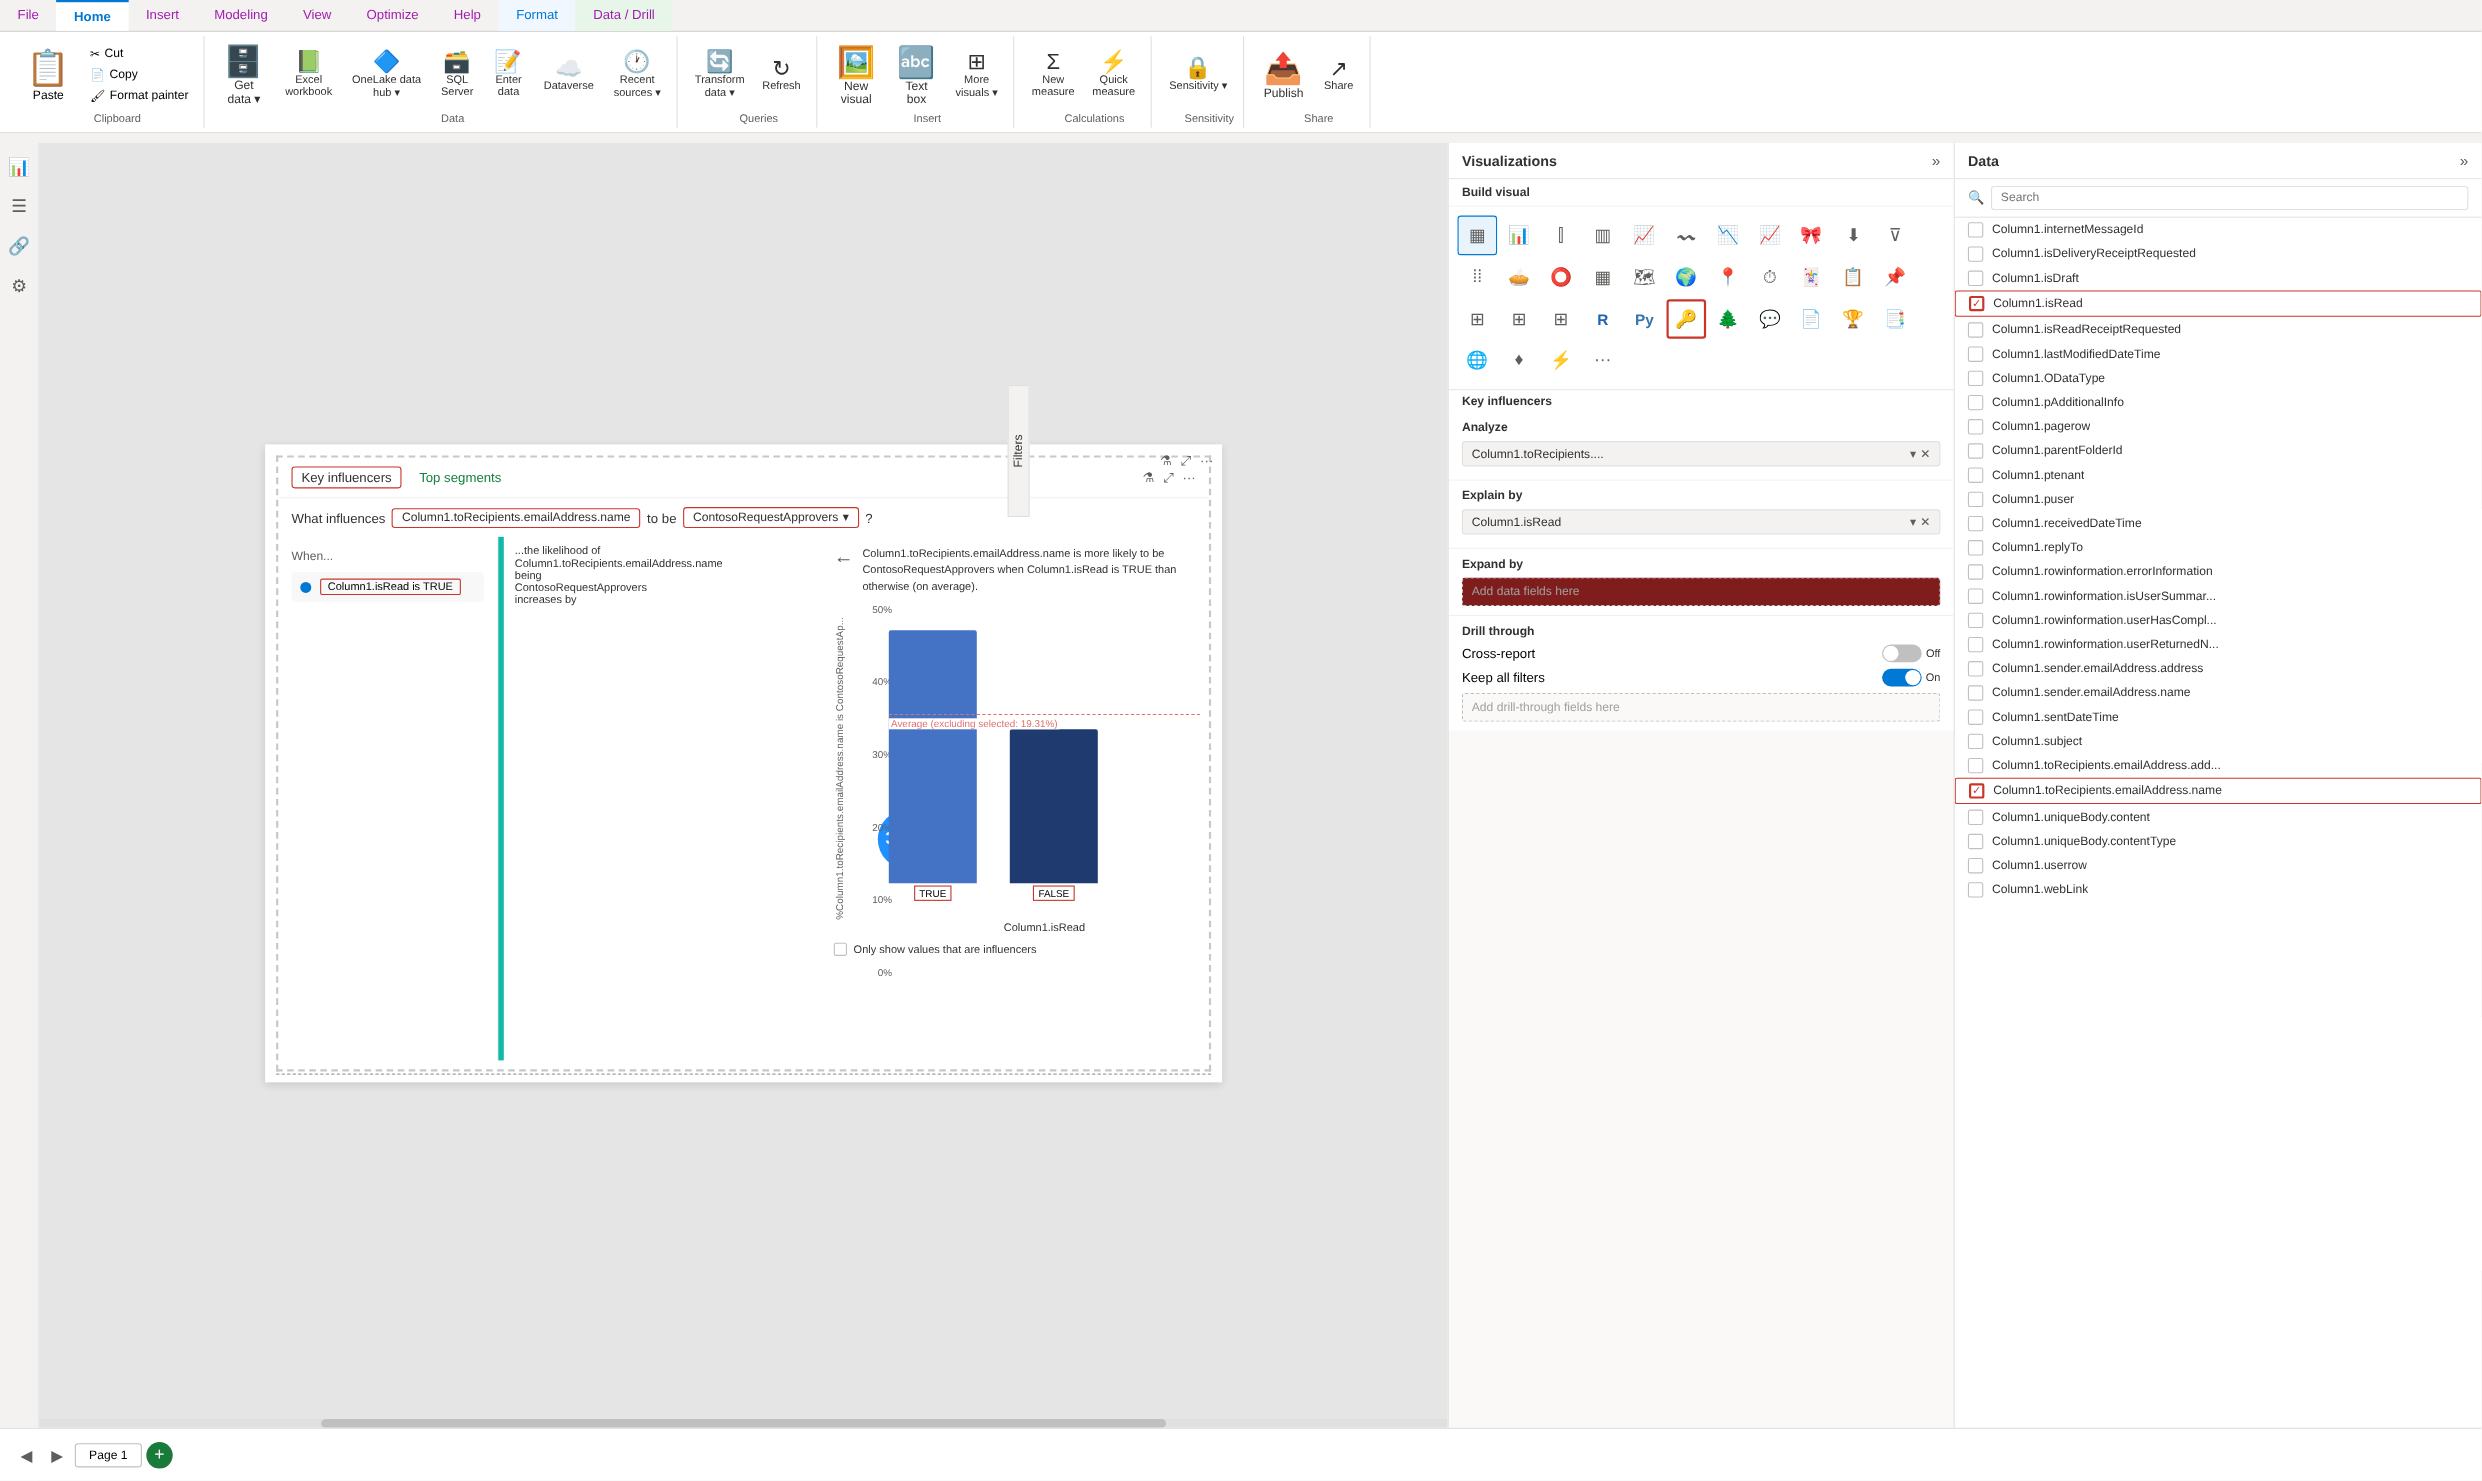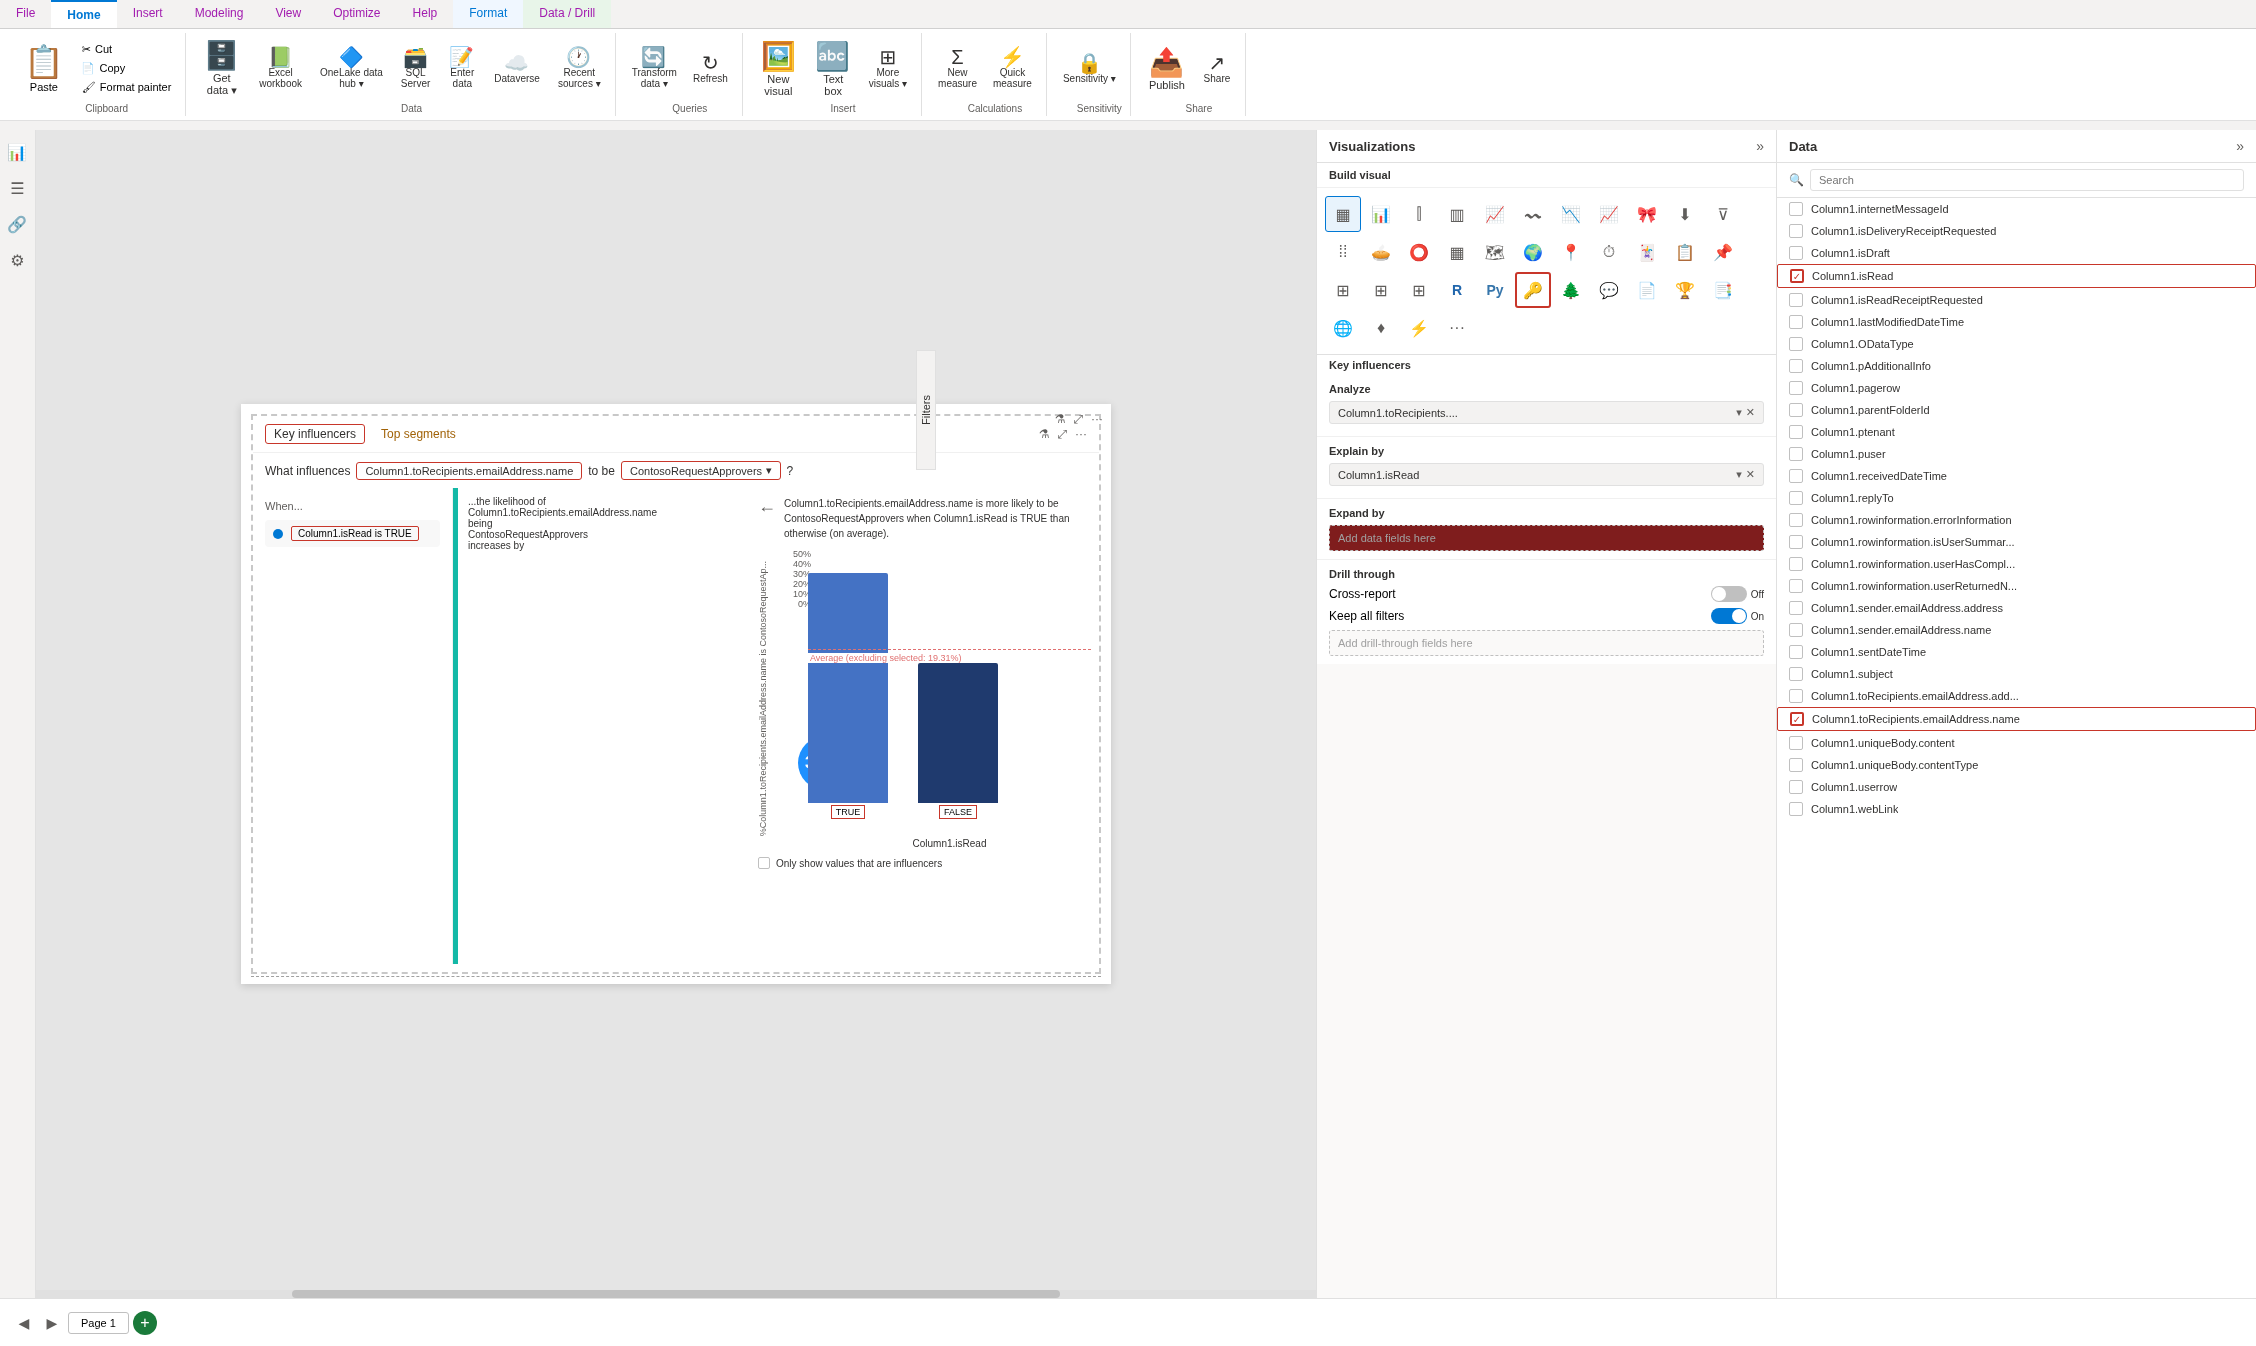--- a/index.html
+++ b/index.html
@@ -26,21 +26,21 @@
 
     
     .left-sidebar { position: absolute; left: 0; top: 130px; width: 36px; background: #f3f2f1; border-right: 1px solid #e0e0e0; height: calc(100% - 130px); display: flex; flex-direction: column; align-items: center; padding: 8px 0; gap: 8px; }
     .left-sidebar-icon { width: 28px; height: 28px; display: flex; align-items: center; justify-content: center; cursor: pointer; border-radius: 3px; font-size: 16px; color: #605e5c; }
 
     
     .main-area { position: absolute; left: 36px; top: 130px; right: 940px; bottom: 48px; background: #e5e5e5; overflow: hidden; display: flex; align-items: center; justify-content: center; }
     .canvas { background: #fff; width: 870px; height: 580px; position: relative; box-shadow: 0 2px 8px rgba(0,0,0,0.15); margin-top: -40px; }
     .visual-header { display: flex; gap: 8px; align-items: center; padding: 8px 12px; border-bottom: 1px solid #f0f0f0; }
     .tab-key-influencers { background: #fff; border: 1.5px solid #c8362a; border-radius: 3px; padding: 2px 8px; font-size: 12px; color: #323130; cursor: pointer; }
-    .tab-top-segments { padding: 2px 8px; font-size: 12px; color: #a16207; cursor: pointer; }
+    .tab-top-segments { padding: 2px 8px; font-size: 12px; color: #15803d; cursor: pointer; }
     .visual-filter-icons { margin-left: auto; display: flex; gap: 8px; color: #605e5c; }
 
     .visual-question { display: flex; align-items: center; gap: 6px; padding: 8px 12px; font-size: 12px; color: #323130; }
     .question-field { border: 1.5px solid #c8362a; border-radius: 3px; padding: 2px 8px; font-size: 11px; background: #fff; }
     .question-dropdown { border: 1.5px solid #c8362a; border-radius: 3px; padding: 2px 8px; font-size: 11px; background: #fff; display: flex; align-items: center; gap: 4px; }
 
     .visual-body { display: flex; height: calc(100% - 80px); }
     .left-panel { width: 200px; padding: 12px; border-right: 1px solid #f0f0f0; }
     .when-label { font-size: 11px; color: #605e5c; margin-bottom: 8px; }
     .influencer-item { display: flex; align-items: center; gap: 8px; padding: 6px 8px; background: #f8f8f8; border-radius: 4px; margin-bottom: 4px; }
@@ -106,21 +106,21 @@
 
     
     .bottom-scrollbar { position: absolute; bottom: 48px; left: 36px; right: 940px; height: 8px; background: #e0e0e0; }
     .scrollbar-thumb { height: 8px; background: #c0c0c0; border-radius: 4px; width: 60%; margin-left: 20%; }
 
     
     .bubble { width: 54px; height: 54px; border-radius: 50%; background: #1e90ff; color: #fff; display: flex; align-items: center; justify-content: center; font-size: 16px; font-weight: 600; position: absolute; top: 248px; left: 340px; }
 
     .arrow-back { font-size: 18px; color: #605e5c; }
 
-    .chart-y-labels { position: absolute; left: 0; top: 0; height: 340px; display: flex; flex-direction: column; font-size: 9px; color: #605e5c; width: 35px; text-align: right; }
+    .chart-y-labels { position: absolute; left: 0; top: 0; height: 340px; display: flex; flex-direction: column; justify-content: space-between; font-size: 9px; color: #605e5c; width: 35px; text-align: right; }
   </style>
 </head>
 <body>
 
 <div class="ribbon">
   <div class="ribbon-tabs">
     <div class="ribbon-tab">File</div>
     <div class="ribbon-tab active">Home</div>
     <div class="ribbon-tab">Insert</div>
     <div class="ribbon-tab">Modeling</div>

